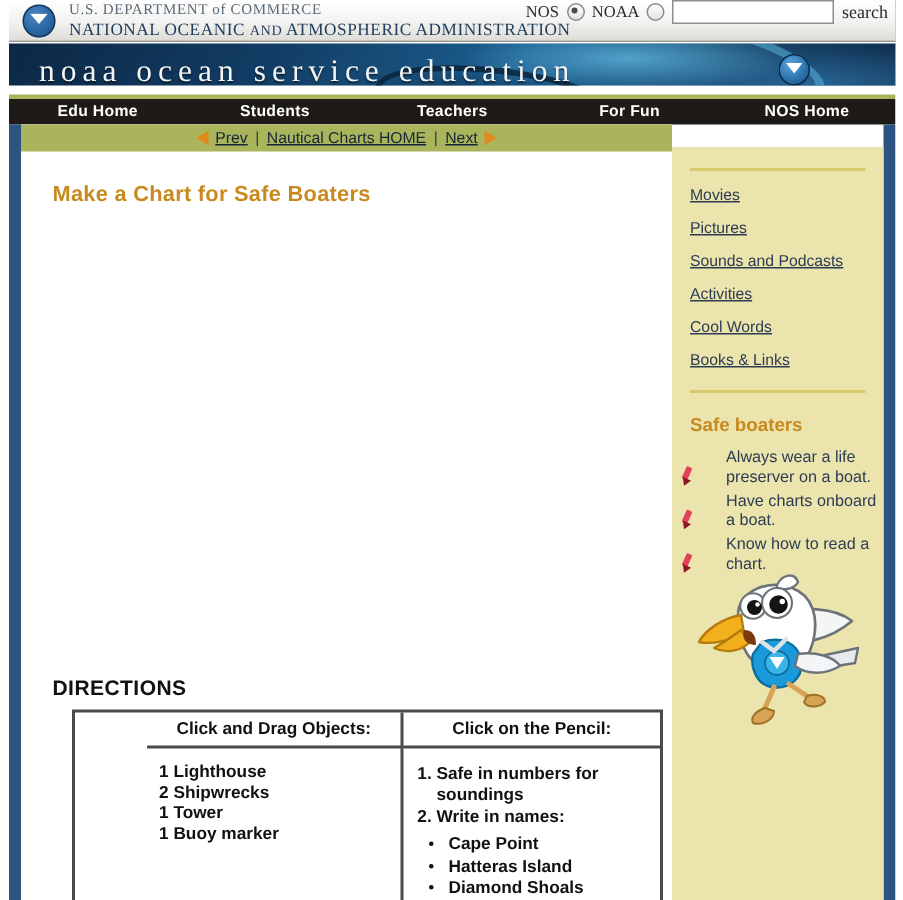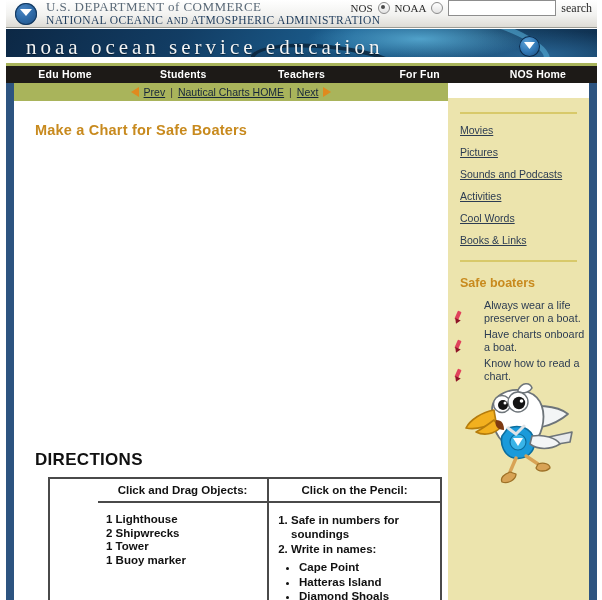--- a/index.html
+++ b/index.html
@@ -55,21 +55,21 @@
     width: 12px; height: 7px;
     background: #ffffff;
     clip-path: polygon(0 0, 100% 0, 50% 100%);
   }
   .agency-lines {
     position: absolute;
     left: 46px; top: 1px;
   }
   .agency-small {
     font-family: "Liberation Serif", serif;
-    font-size: 13px;
+    font-size: 10px;
     letter-spacing: 0.45px;
     color: #5b6a78;
     line-height: 12px;
     white-space: nowrap;
   }
   .agency-big {
     font-family: "Liberation Serif", serif;
     font-size: 11.5px;
     letter-spacing: 0.35px;
     color: #1f3c5c;
@@ -270,21 +270,21 @@
     letter-spacing: .2px;
   }
   .activity-stage {
     margin: 0 0 0 21px;
     width: 392px;
     height: 312px;
     background: #ffffff;
   }
   .directions-label {
     margin: 0 0 7px 21px;
-    font-size: 17px;
+    font-size: 14px;
     font-weight: bold;
     color: #111;
     letter-spacing: .3px;
   }
   table.dirs {
     margin-left: 34px;
     border-collapse: separate;
     border-spacing: 0;
     width: 394px;
     border: 2px solid #4a4a4a;

